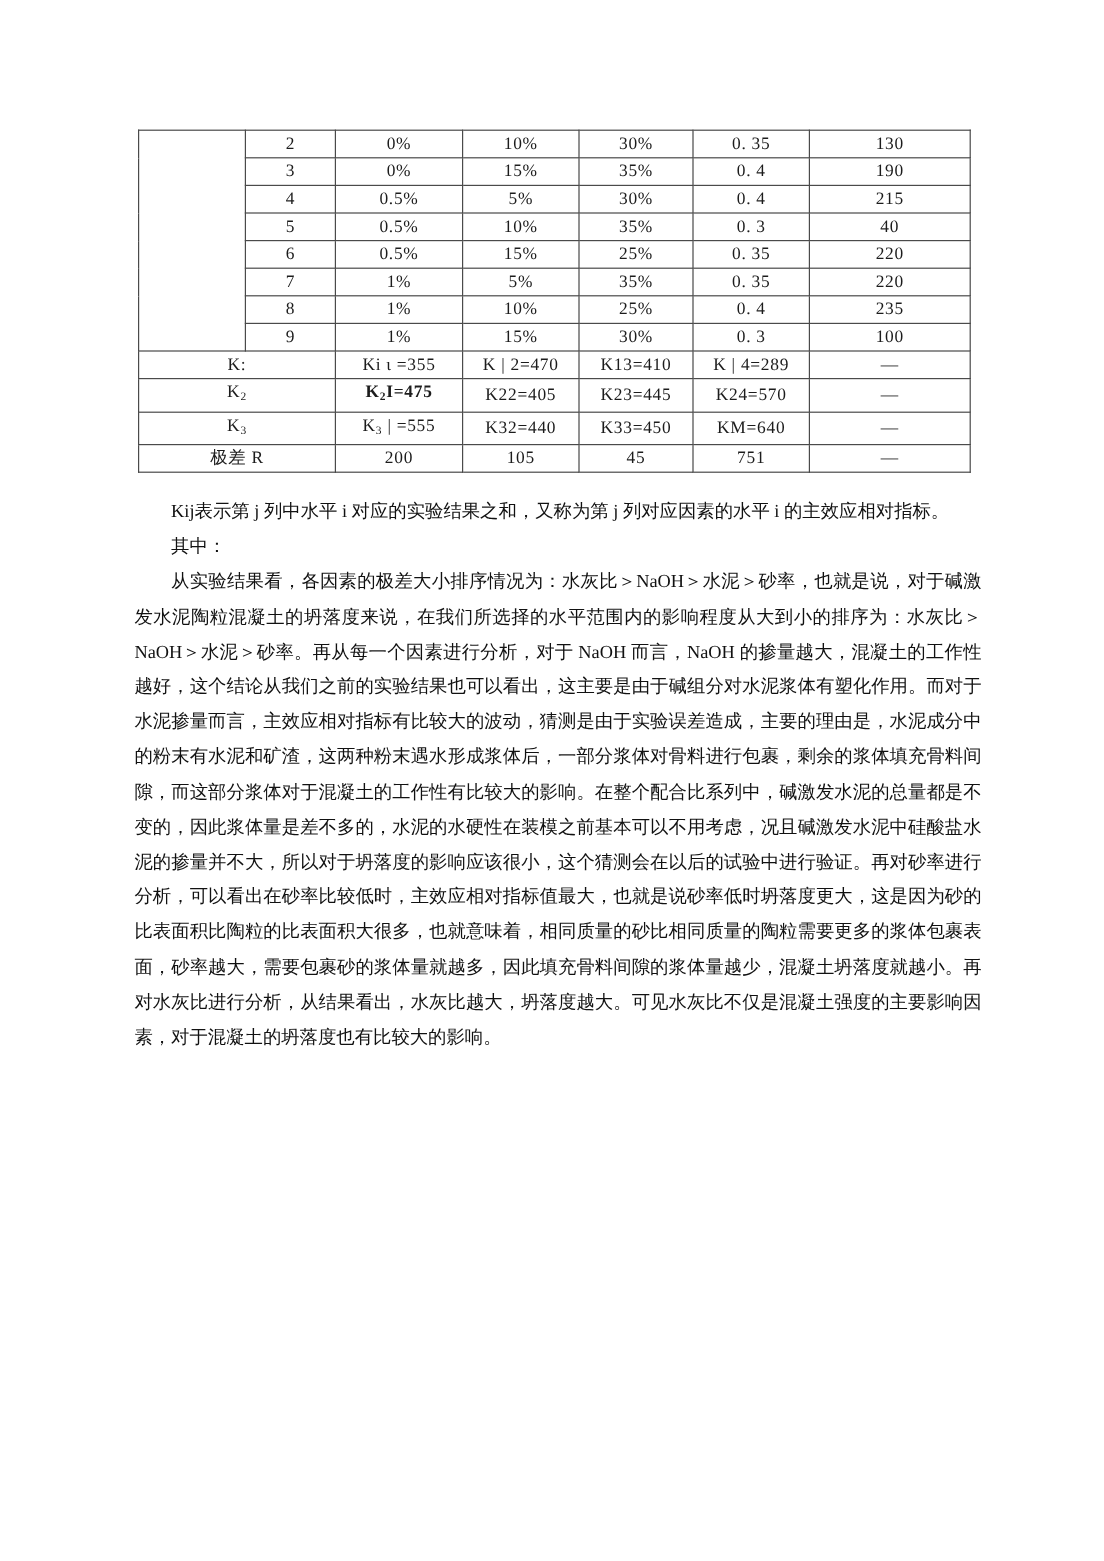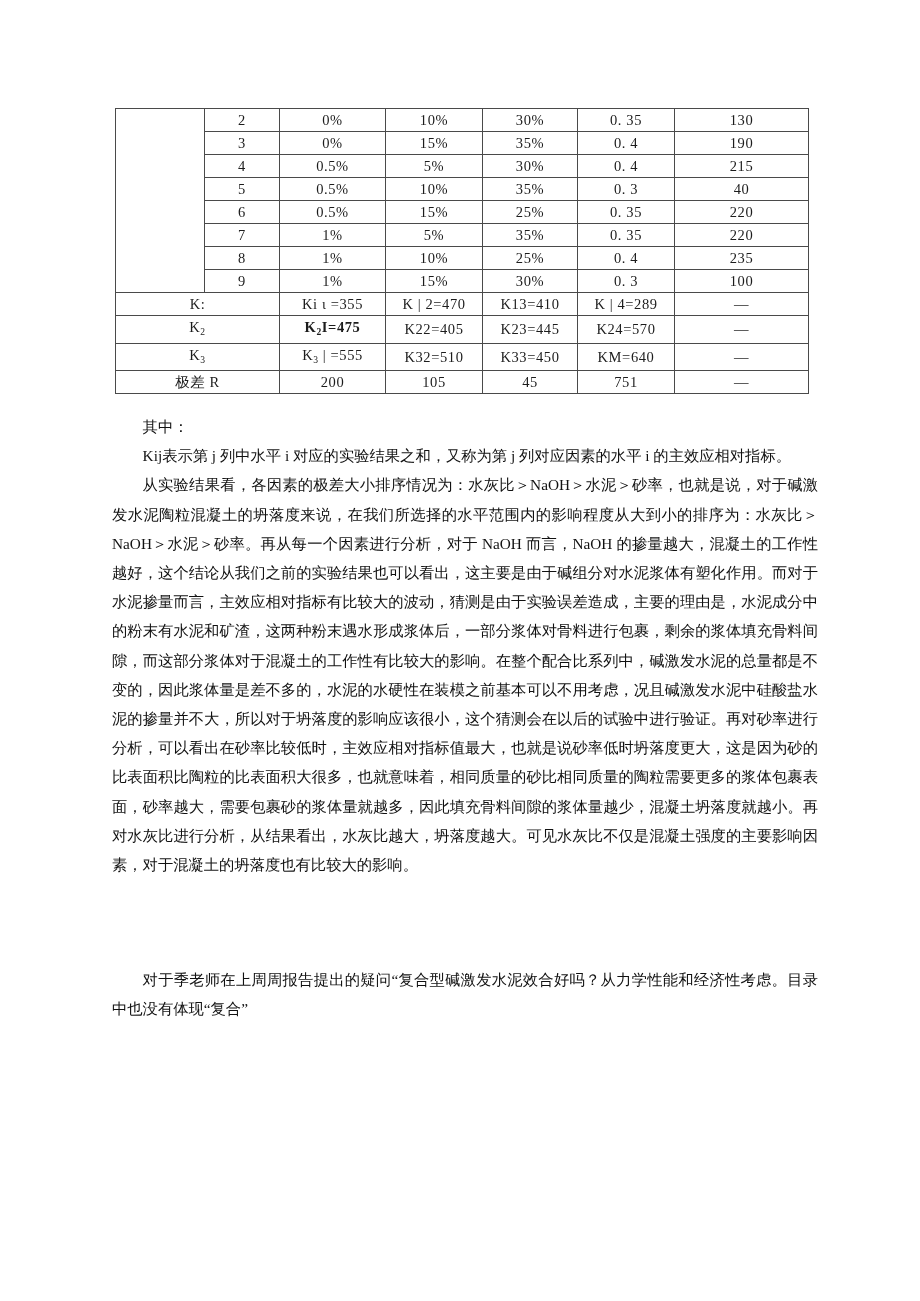--- a/index.html
+++ b/index.html
@@ -180,40 +180,39 @@
           <td class="c-a bold-cell">K<sub>2</sub>I=475</td>
           <td class="c-b">K22=405</td>
           <td class="c-c">K23=445</td>
           <td class="c-d">K24=570</td>
           <td class="c-e dash">—</td>
         </tr>
 
         <tr>
           <td class="khead" colspan="2">K<sub>3</sub></td>
           <td class="c-a">K<sub>3</sub> | =555</td>
-          <td class="c-b">K32=510</td>
+          <td class="c-b">K32=440</td>
           <td class="c-c">K33=450</td>
           <td class="c-d">KM=640</td>
           <td class="c-e dash">—</td>
         </tr>
 
         <tr>
           <td class="khead" colspan="2">极差 R</td>
           <td class="c-a">200</td>
           <td class="c-b">105</td>
           <td class="c-c">45</td>
           <td class="c-d">751</td>
           <td class="c-e dash">—</td>
         </tr>
 
       </tbody>
     </table>
   </div>
 
   <div class="body-text">
+    <p>Kij表示第 j 列中水平 i 对应的实验结果之和，又称为第 j 列对应因素的水平 i 的主效应相对指标。</p>
     <p>其中：</p>
-    <p>Kij表示第 j 列中水平 i 对应的实验结果之和，又称为第 j 列对应因素的水平 i 的主效应相对指标。</p>
     <p>从实验结果看，各因素的极差大小排序情况为：水灰比＞NaOH＞水泥＞砂率，也就是说，对于碱激发水泥陶粒混凝土的坍落度来说，在我们所选择的水平范围内的影响程度从大到小的排序为：水灰比＞NaOH＞水泥＞砂率。再从每一个因素进行分析，对于 NaOH 而言，NaOH 的掺量越大，混凝土的工作性越好，这个结论从我们之前的实验结果也可以看出，这主要是由于碱组分对水泥浆体有塑化作用。而对于水泥掺量而言，主效应相对指标有比较大的波动，猜测是由于实验误差造成，主要的理由是，水泥成分中的粉末有水泥和矿渣，这两种粉末遇水形成浆体后，一部分浆体对骨料进行包裹，剩余的浆体填充骨料间隙，而这部分浆体对于混凝土的工作性有比较大的影响。在整个配合比系列中，碱激发水泥的总量都是不变的，因此浆体量是差不多的，水泥的水硬性在装模之前基本可以不用考虑，况且碱激发水泥中硅酸盐水泥的掺量并不大，所以对于坍落度的影响应该很小，这个猜测会在以后的试验中进行验证。再对砂率进行分析，可以看出在砂率比较低时，主效应相对指标值最大，也就是说砂率低时坍落度更大，这是因为砂的比表面积比陶粒的比表面积大很多，也就意味着，相同质量的砂比相同质量的陶粒需要更多的浆体包裹表面，砂率越大，需要包裹砂的浆体量就越多，因此填充骨料间隙的浆体量越少，混凝土坍落度就越小。再对水灰比进行分析，从结果看出，水灰比越大，坍落度越大。可见水灰比不仅是混凝土强度的主要影响因素，对于混凝土的坍落度也有比较大的影响。</p>
     <div class="gap-block"></div>
-    <p>对于季老师在上周周报告提出的疑问“复合型碱激发水泥效合好吗？从力学性能和经济性考虑。目录中也没有体现“复合”</p>
   </div>
 
 </div>
 
 </body></html>

